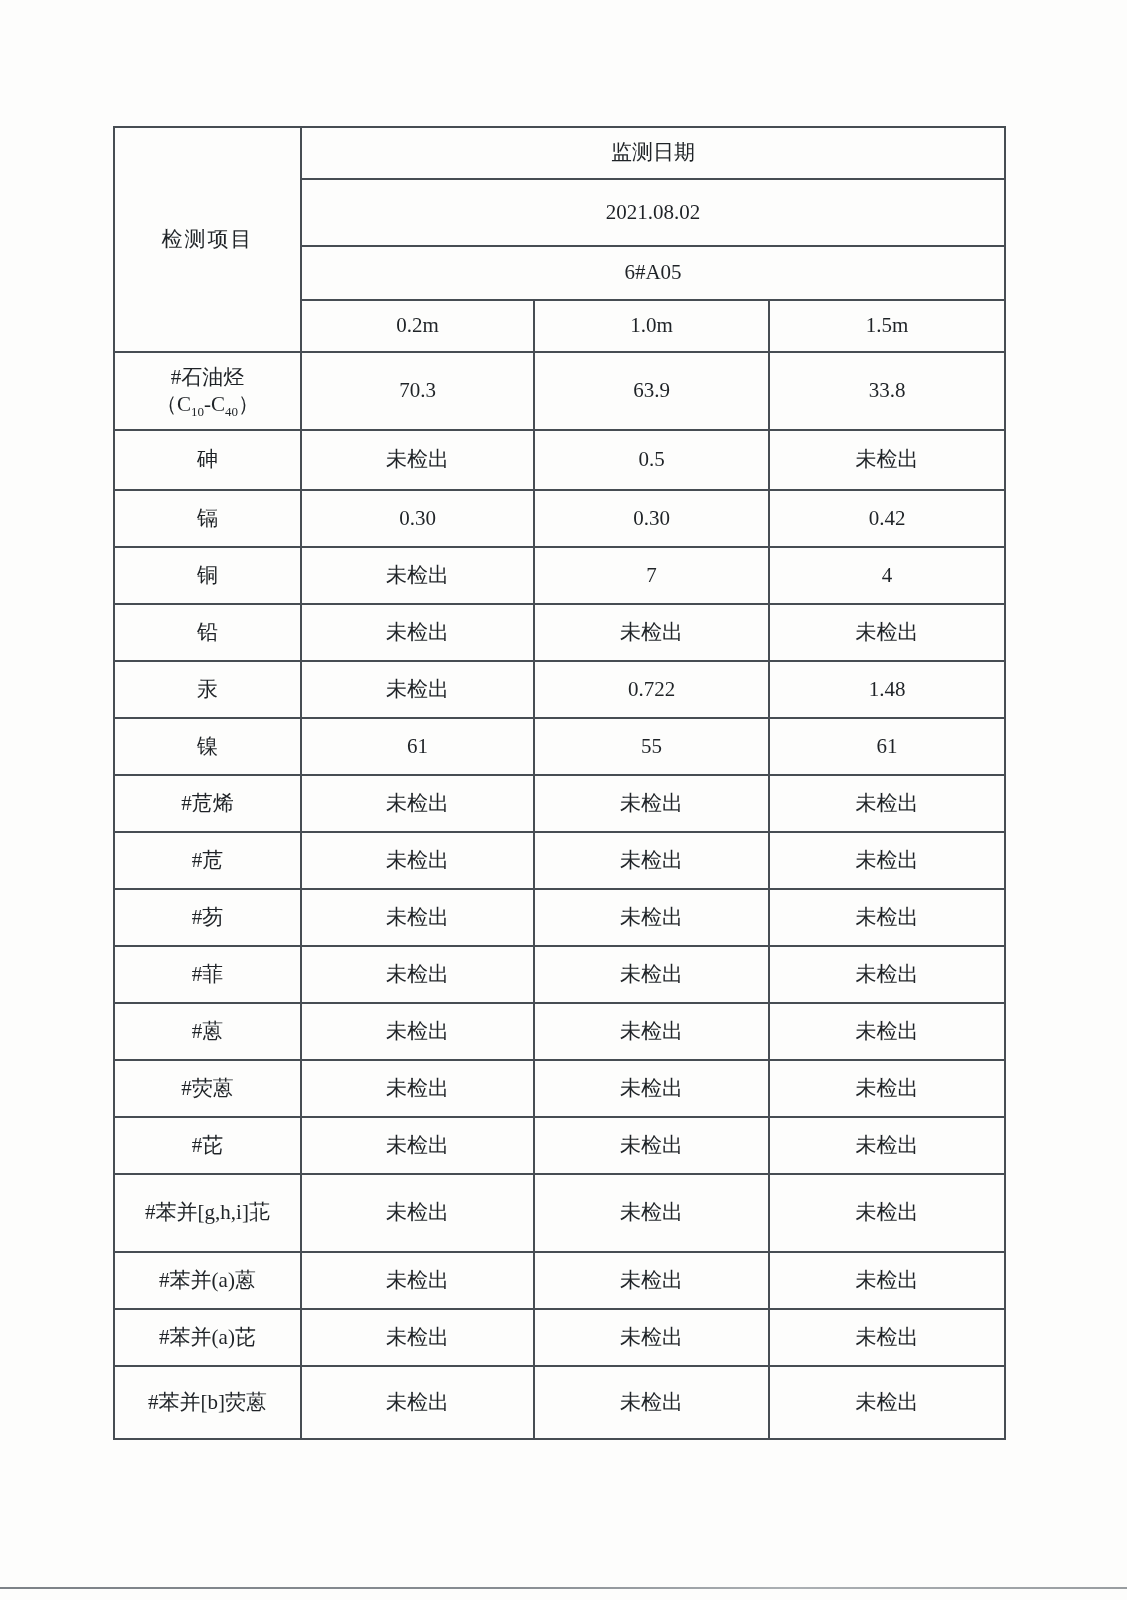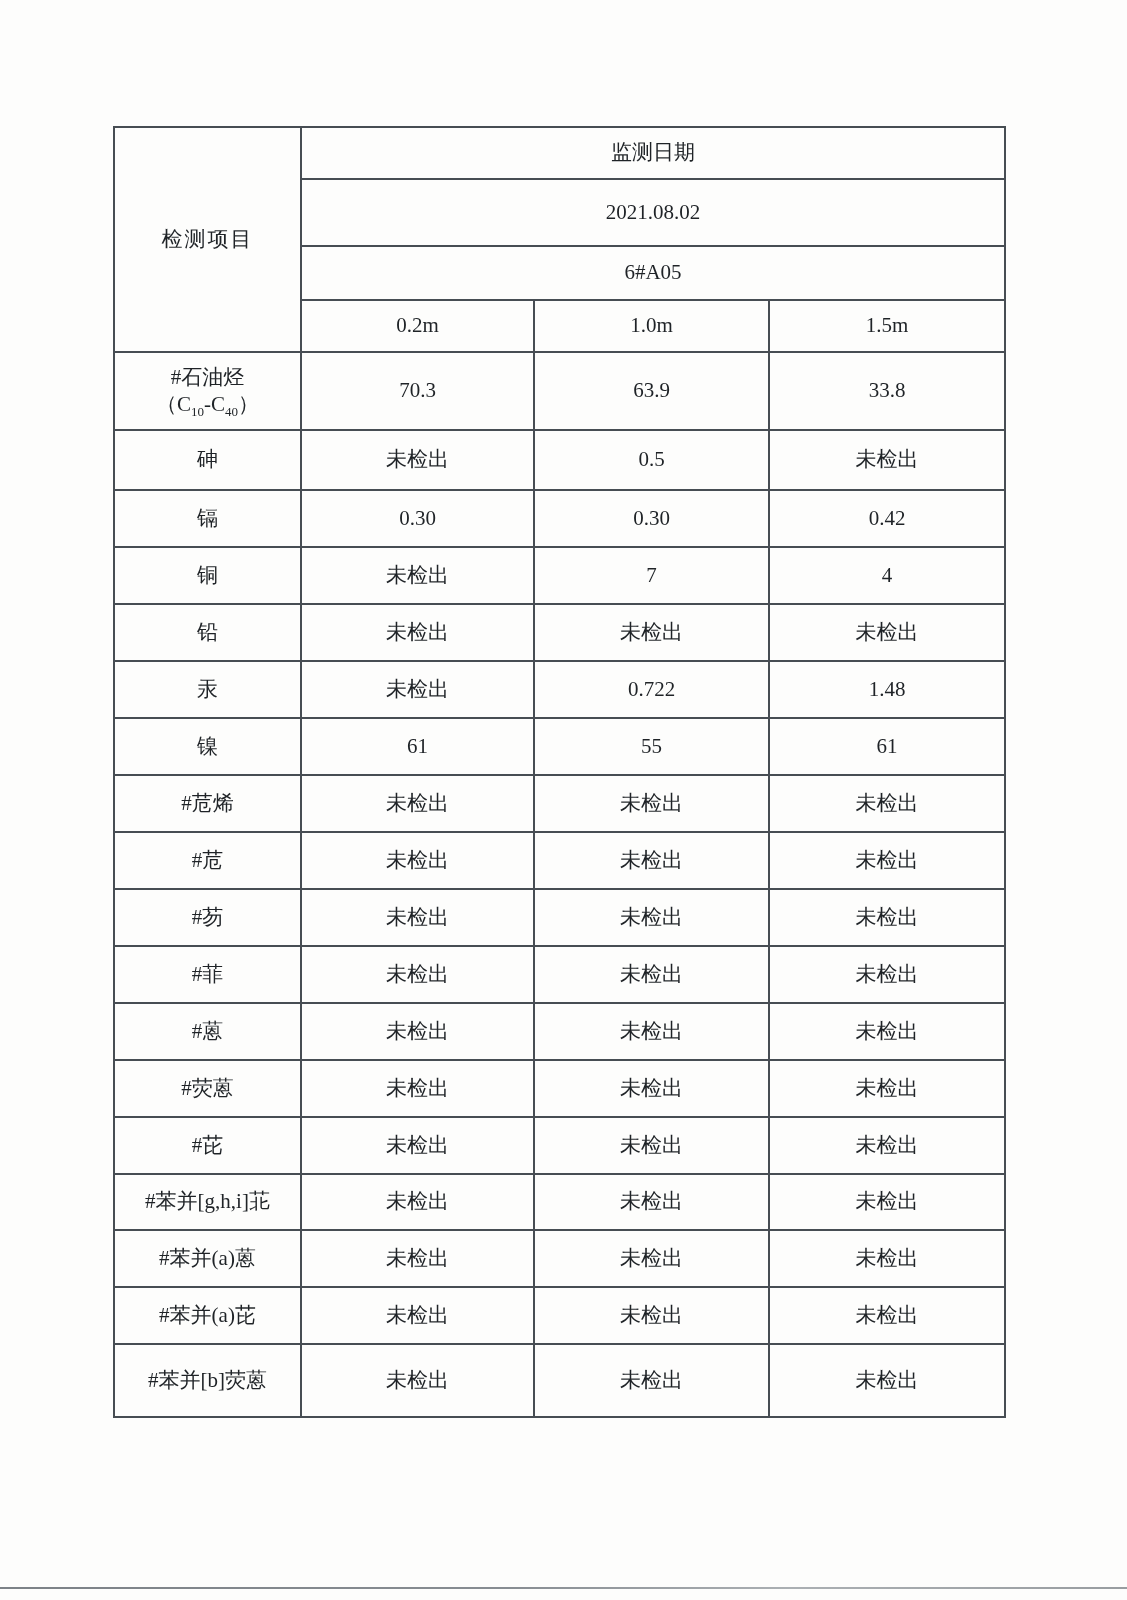--- a/index.html
+++ b/index.html
@@ -36,21 +36,21 @@
   }
   
   tr.hr1 { height: 52px; }
   tr.hr2 { height: 67px; }
   tr.hr3 { height: 54px; }
   tr.hr4 { height: 52px; }
   
   #data-rows tr { height: 57px; }
   #data-rows tr:nth-child(1)  { height: 78px; }
   #data-rows tr:nth-child(2)  { height: 60px; }
-  #data-rows tr:nth-child(15) { height: 56px; padding-left: 48px; }
+  #data-rows tr:nth-child(15) { height: 78px; padding-left: 48px; }
   #data-rows tr:nth-child(18) { height: 73px; }
 
   td.corner {
     letter-spacing: 2px;
   }
   td sub {
     font-size: 0.62em;
     line-height: 0;
   }
   .page-bottom-line {

